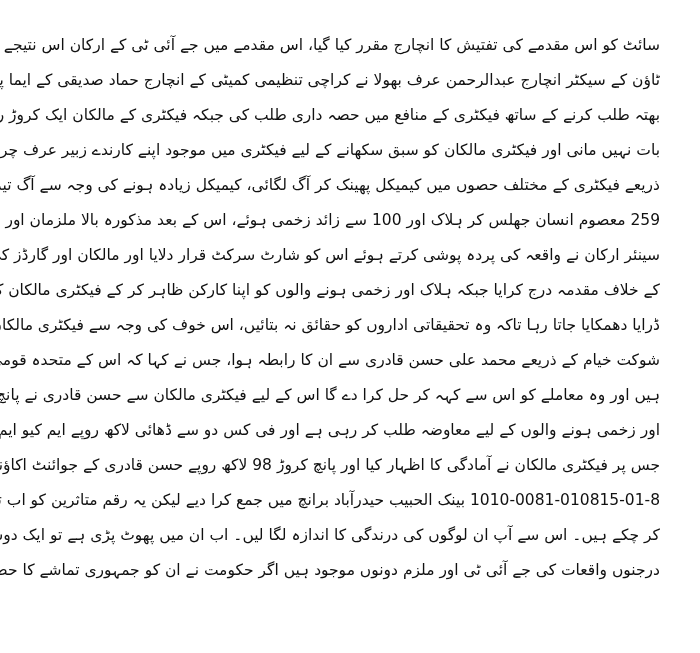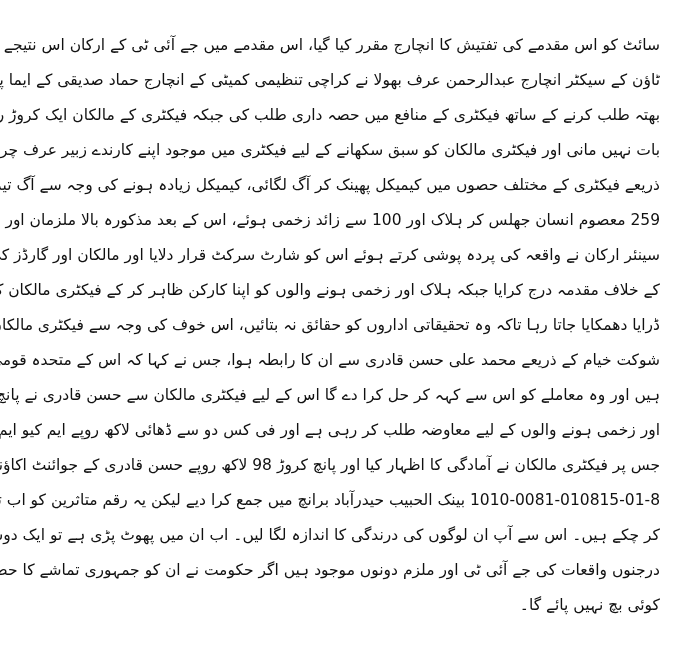--- a/index.html
+++ b/index.html
@@ -50,14 +50,13 @@
   <span class="line">سینئر ارکان نے واقعہ کی پردہ پوشی کرتے ہوئے اس کو شارٹ سرکٹ قرار دلایا اور مالکان اور گارڈز کی غفلت اور لاپروائی قرار دیتے ہوئے ان</span>
   <span class="line">کے خلاف مقدمہ درج کرایا جبکہ ہلاک اور زخمی ہونے والوں کو اپنا کارکن ظاہر کر کے فیکٹری مالکان کا جینا دوبھر کر دیا اور مختلف ذرائع سے انہیں</span>
   <span class="line">ڈرایا دھمکایا جاتا رہا تاکہ وہ تحقیقاتی اداروں کو حقائق نہ بتائیں، اس خوف کی وجہ سے فیکٹری مالکان نے آخر میں کاروباری افراد سے رابطہ کیا اور</span>
   <span class="line">شوکت خیام کے ذریعے محمد علی حسن قادری سے ان کا رابطہ ہوا، جس نے کہا کہ اس کے متحدہ قومی موومنٹ کے انیس قائم خانی سے اچھے تعلقات</span>
   <span class="line">ہیں اور وہ معاملے کو اس سے کہہ کر حل کرا دے گا اس کے لیے فیکٹری مالکان سے حسن قادری نے پانچ کروڑ روپے لیے اور کہا کہ ایم کیو ایم ہلاک</span>
   <span class="line">اور زخمی ہونے والوں کے لیے معاوضہ طلب کر رہی ہے اور فی کس دو سے ڈھائی لاکھ روپے ایم کیو ایم خود اپنے پلیٹ فارم سے تقسیم کرے گی</span>
   <span class="line">جس پر فیکٹری مالکان نے آمادگی کا اظہار کیا اور پانچ کروڑ 98 لاکھ روپے حسن قادری کے جوائنٹ اکاؤنٹ</span>
   <span class="line">1010-0081-010815-01-8 بینک الحبیب حیدرآباد برانچ میں جمع کرا دیے لیکن یہ رقم متاثرین کو اب تک نہیں ملی اور یہ موذی ہڑپ</span>
   <span class="line">کر چکے ہیں۔ اس سے آپ ان لوگوں کی درندگی کا اندازہ لگا لیں۔ اب ان میں پھوٹ پڑی ہے تو ایک دوسرے کو مطعون کر رہے ہیں۔ ایسے</span>
   <span class="line">درجنوں واقعات کی جے آئی ٹی اور ملزم دونوں موجود ہیں اگر حکومت نے ان کو جمہوری تماشے کا حصہ بنایا تو میرا ایمان ہے قہر خداوندی سے پھر</span>
-  <span class="line last">کوئی بچ نہیں پائے گا۔</span>
 </div>
 
 </body></html>

